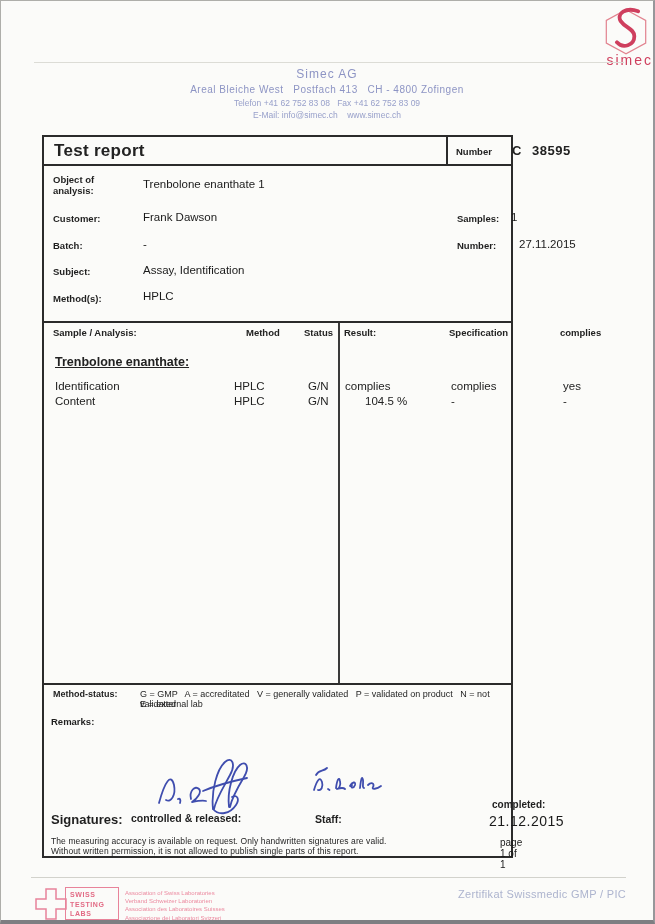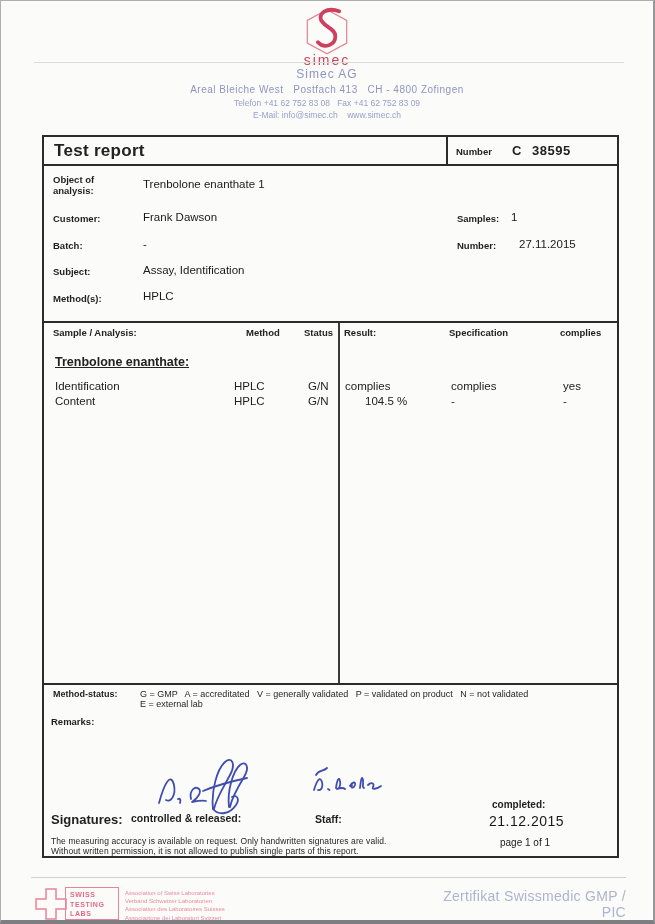--- a/index.html
+++ b/index.html
@@ -4,30 +4,30 @@
 <style>
   * { margin:0; padding:0; box-sizing:border-box; }
   body { background:#d8d8d4; font-family:"Liberation Sans", sans-serif; }
   .page {
     position:relative; width:655px; height:924px; margin:0 auto;
     background:#fbfbf9; overflow:hidden; color:#222;
     border:1px solid #aeaeaa; border-right:2px solid #97979a; border-bottom:4px solid #7e7e82;
   }
   .abs { position:absolute; }
   
-  .logo-wrap { top:5px; left:0; right:0; text-align:center; }
+  .logo-wrap { top:5px; left:0; right:0; text-align:right; }
   .brand-word { display:block; margin-top:-8px; color:#cf3f5e; font-size:14px; letter-spacing:2px; }
   .hr1 { top:61px; left:33px; width:590px; height:1px; background:#dcdcd6; }
   .lh { left:0; right:0; text-align:center; color:#8d94c4; white-space:pre-wrap; }
   .lh-company { top:66px; font-size:12px; letter-spacing:1px; }
   .lh-address { top:83px; font-size:10px; letter-spacing:0.5px; }
   .lh-phone   { top:97px; font-size:8.5px; color:#98a0ca; }
   .lh-email   { top:109px; font-size:8.5px; color:#98a0ca; }
   
-  .box { left:41px; top:134px; width:577px; height:723px; border:2px solid #2b2b2b; background:transparent; }
+  .box { left:41px; top:134px; width:471px; height:723px; border:2px solid #2b2b2b; background:transparent; }
   .box .abs { position:absolute; }
   .title-strip { top:0; left:0; right:0; height:29px; border-bottom:2px solid #2b2b2b; }
   .title { left:10px; top:4px; font-size:17px; font-weight:bold; letter-spacing:0.3px; }
   .title-divider { left:402px; top:0; width:2px; height:27px; background:#2b2b2b; }
   .num-label { left:412px; top:9px; font-size:9.5px; font-weight:bold; }
   .num-code  { left:468px; top:6px; font-size:13px; font-weight:bold; }
   .num-value { left:488px; top:6px; font-size:13px; font-weight:bold; letter-spacing:0.5px; }
   .lbl { font-size:9.5px; font-weight:bold; color:#1f1f1f; }
   .val { font-size:11.5px; color:#1a1a1a; }
   
@@ -40,21 +40,21 @@
   .mst { top:546px; left:0; right:0; height:173px; border-top:2px solid #2b2b2b; }
   .legend { font-size:9px; white-space:pre-wrap; color:#1f1f1f; }
   .fineprint { font-size:8.5px; line-height:10px; color:#1f1f1f; letter-spacing:0.1px; }
   .sig path { fill:none; stroke:#3f4dae; stroke-width:1.8; stroke-linecap:round; stroke-linejoin:round; }
   .completed-date { font-size:14px; letter-spacing:0.5px; }
   
   .hr2 { top:876px; left:30px; width:595px; height:1px; background:#d2d2cc; }
   .labs-box { left:64px; top:886px; width:54px; height:33px; border:1.5px solid #e8839a; padding:2px 0 0 4px; }
   .labs-box div { font-size:7px; font-weight:bold; color:#e26a84; line-height:9.5px; letter-spacing:0.6px; }
   .assoc { left:124px; top:888px; font-size:6px; line-height:8.2px; color:#ec8ba0; }
-  .cert { left:420px; top:887px; width:205px; text-align:right; font-size:14px; color:#adb4ce; letter-spacing:0.3px; }
+  .cert { left:420px; top:887px; width:205px; text-align:right; font-size:11px; color:#adb4ce; letter-spacing:0.3px; }
 </style>
 </head>
 <body>
 
 <div class="page">
 
   <div class="abs logo-wrap">
     <span>
       <svg width="54" height="50" viewBox="0 0 70 66">
         <polygon points="35,5 61,19 61,49 35,63 9,49 9,19" fill="none" stroke="#e2838f" stroke-width="1.6"></polygon>

